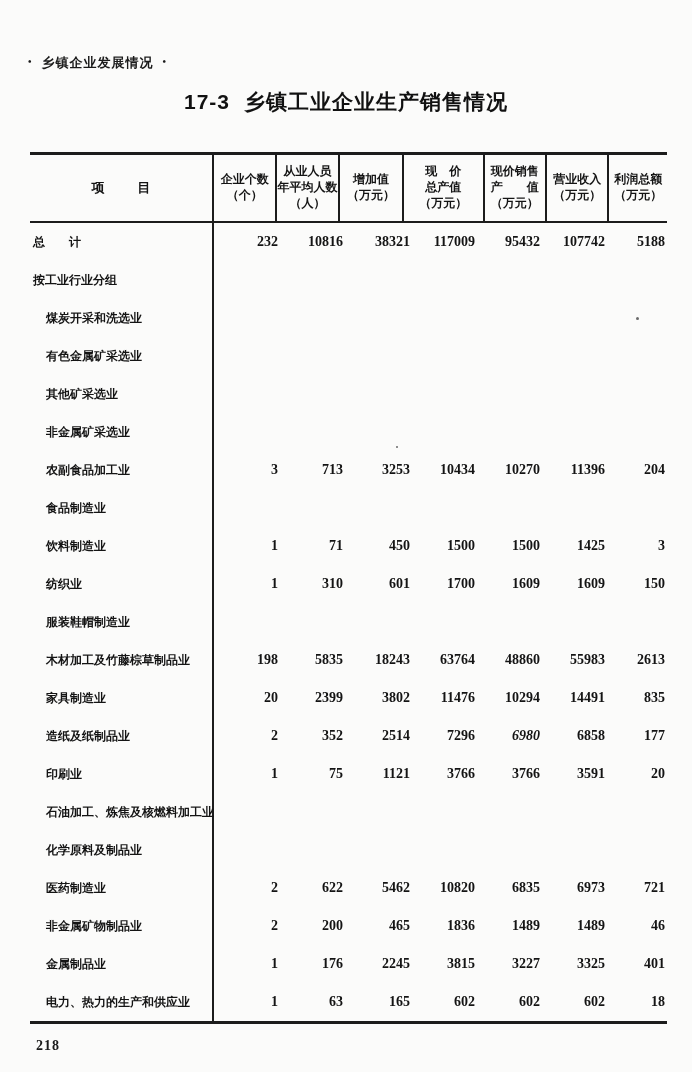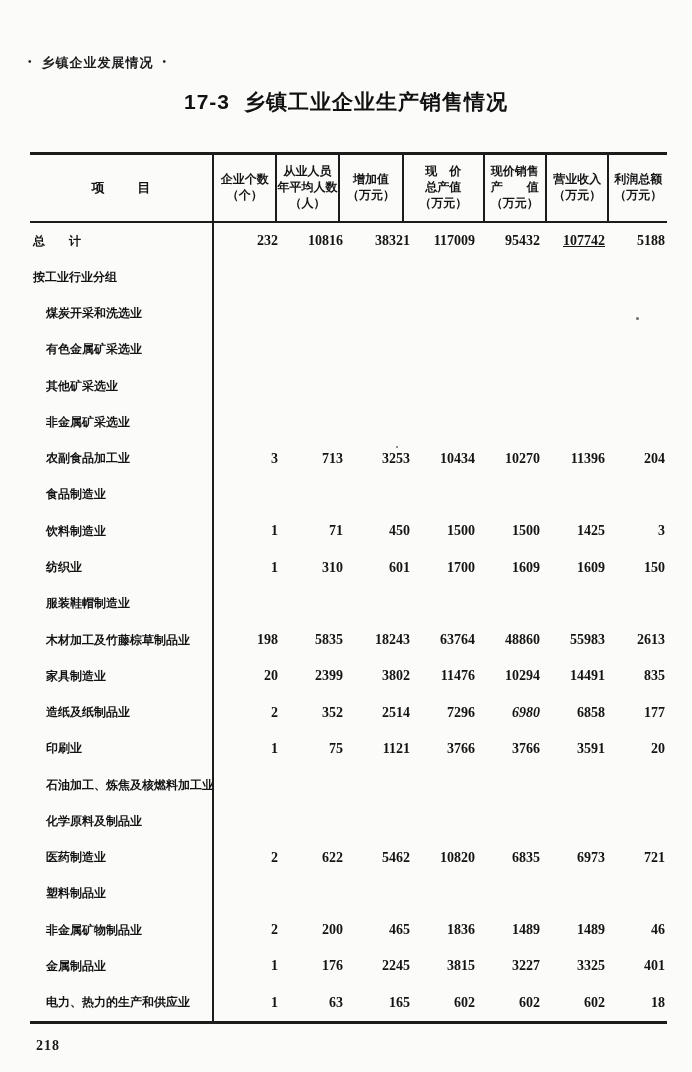--- a/index.html
+++ b/index.html
@@ -149,21 +149,21 @@
     <div class="tbody" id="tbody">
         <div class="trow">
     <div class="rlabel">
       <span class="rlabel-text">总　　计</span>
     </div>
   <div class="tcell" style="width: 66px;">232</div>
           <div class="tcell" style="width: 65px;">10816</div>
           <div class="tcell" style="width: 67px;">38321</div>
           <div class="tcell" style="width: 65px;">117009</div>
           <div class="tcell" style="width: 65px;">95432</div>
-          <div class="tcell" style="width: 65px; text-decoration: underline;">107742</div>
+          <div class="tcell" style="width: 65px;">107742</div>
           <div class="tcell" style="width: 60px;">5188</div>
         </div>
         <div class="trow">
     <div class="rlabel">
       <span class="rlabel-text">按工业行业分组</span>
     </div>
   <div class="tcell" style="width: 66px;"></div>
           <div class="tcell" style="width: 65px;"></div>
           <div class="tcell" style="width: 67px;"></div>
           <div class="tcell" style="width: 65px;"></div>
@@ -358,32 +358,20 @@
   <div class="tcell" style="width: 66px;">2</div>
           <div class="tcell" style="width: 65px;">622</div>
           <div class="tcell" style="width: 67px;">5462</div>
           <div class="tcell" style="width: 65px;">10820</div>
           <div class="tcell" style="width: 65px;">6835</div>
           <div class="tcell" style="width: 65px;">6973</div>
           <div class="tcell" style="width: 60px;">721</div>
         </div>
         <div class="trow">
     <div class="rlabel indent">
-      <span class="rlabel-text">塑料制品业</span>
-    </div>
-  <div class="tcell" style="width: 66px;"></div>
-          <div class="tcell" style="width: 65px;"></div>
-          <div class="tcell" style="width: 67px;"></div>
-          <div class="tcell" style="width: 65px;"></div>
-          <div class="tcell" style="width: 65px;"></div>
-          <div class="tcell" style="width: 65px;"></div>
-          <div class="tcell" style="width: 60px;"></div>
-        </div>
-        <div class="trow">
-    <div class="rlabel indent">
       <span class="rlabel-text">非金属矿物制品业</span>
     </div>
   <div class="tcell" style="width: 66px;">2</div>
           <div class="tcell" style="width: 65px;">200</div>
           <div class="tcell" style="width: 67px;">465</div>
           <div class="tcell" style="width: 65px;">1836</div>
           <div class="tcell" style="width: 65px;">1489</div>
           <div class="tcell" style="width: 65px;">1489</div>
           <div class="tcell" style="width: 60px;">46</div>
         </div>

